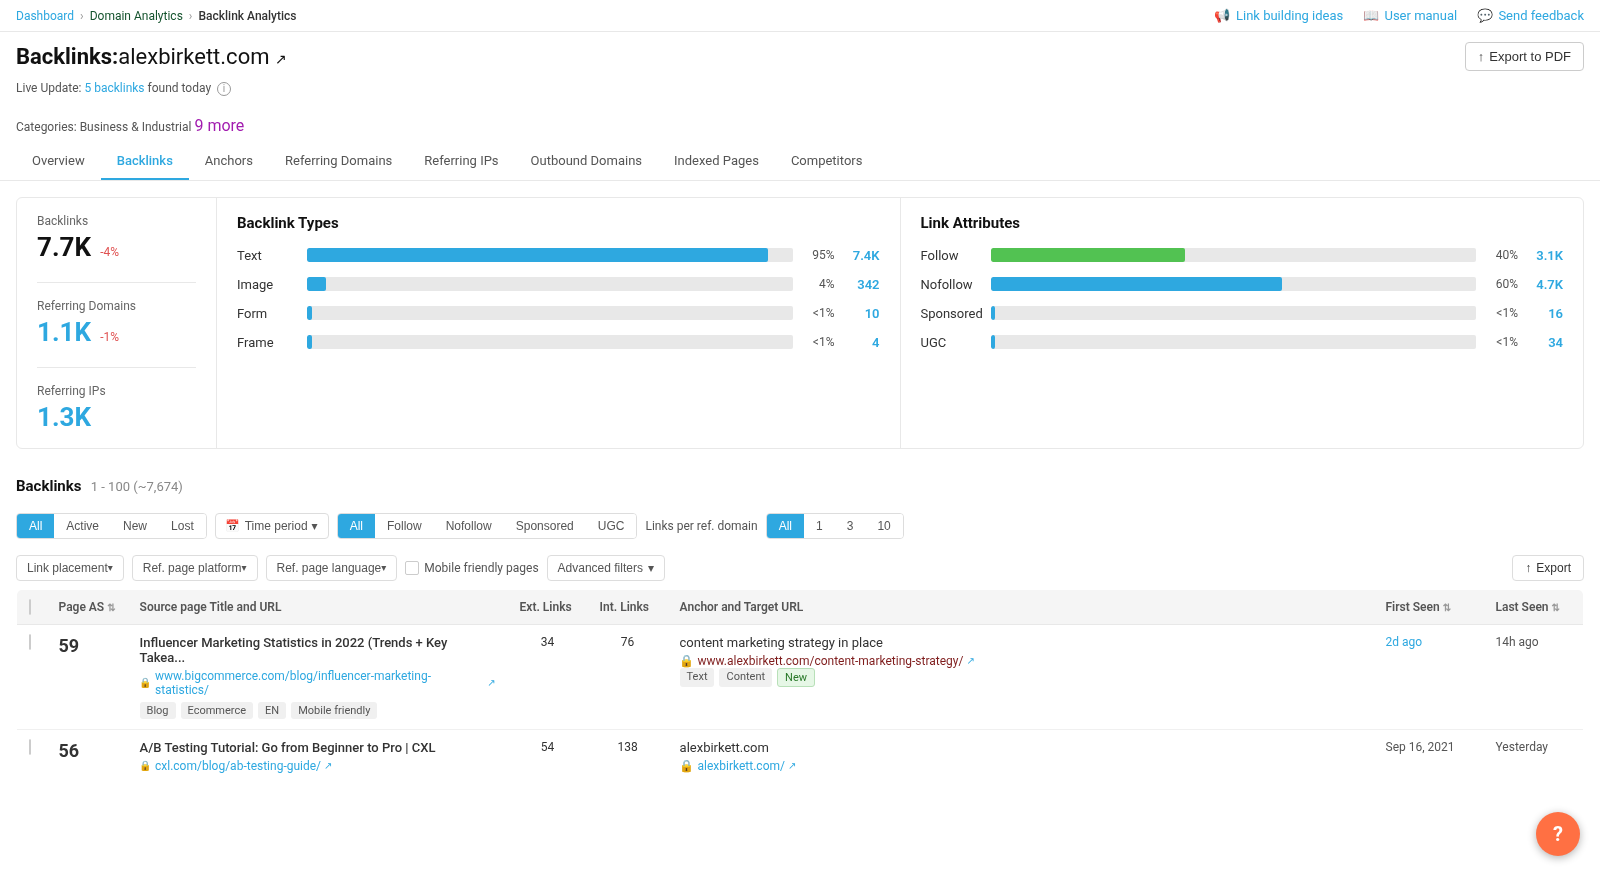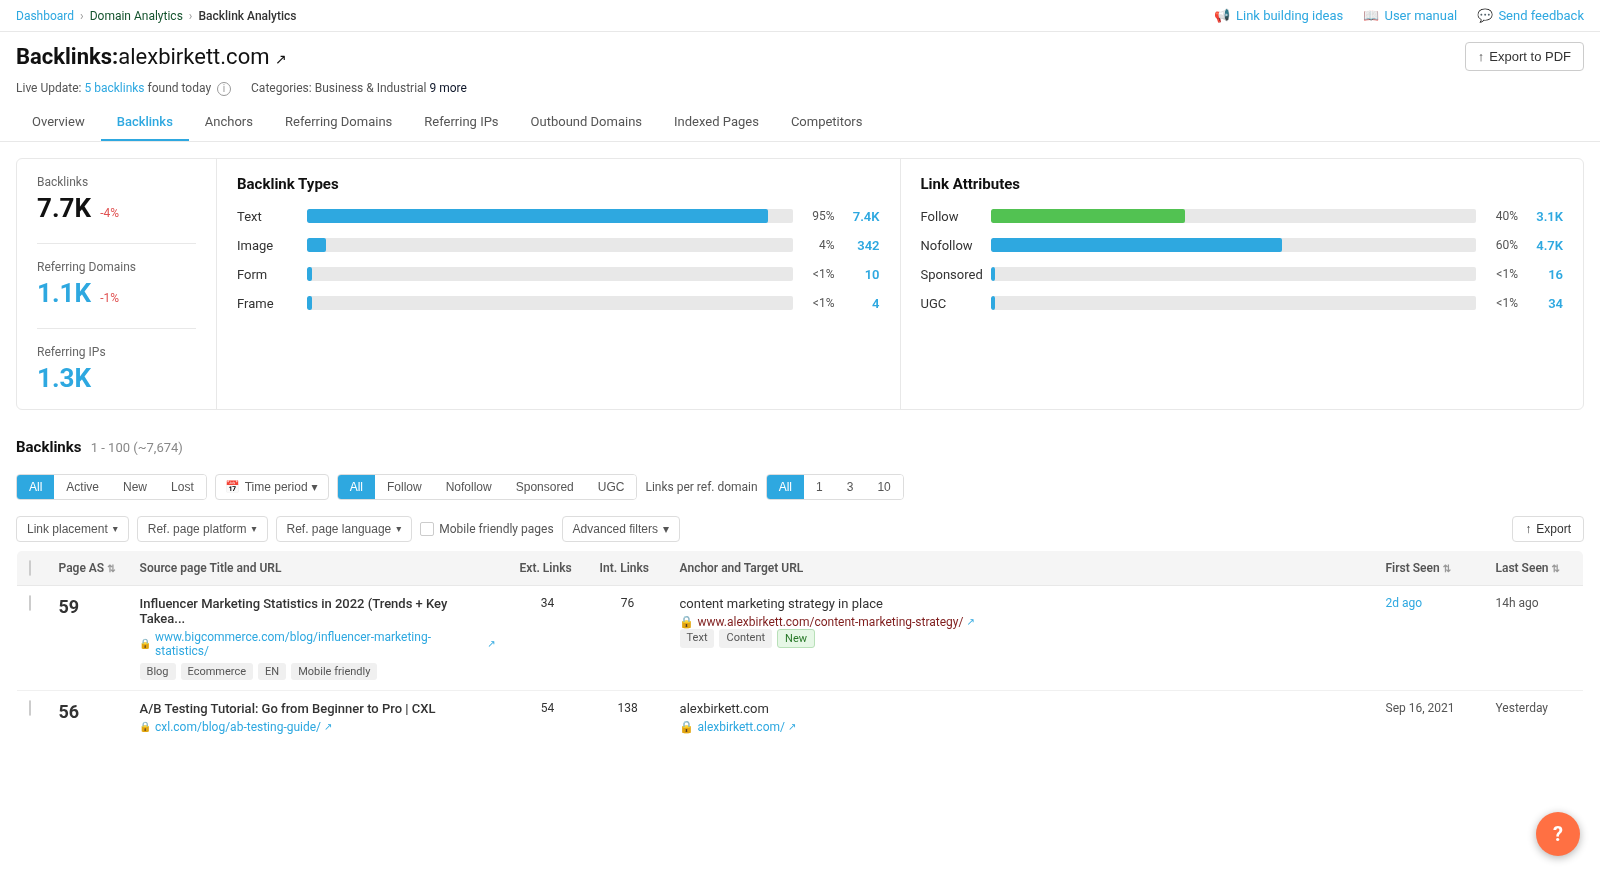--- a/index.html
+++ b/index.html
@@ -14,24 +14,24 @@
     .top-actions { display: flex; align-items: center; gap: 20px; }
     .top-action-link { display: flex; align-items: center; gap: 5px; font-size: 13px; color: #2ea8e0; cursor: pointer; text-decoration: none; }
 
     
     .page-header { padding: 10px 16px 6px; display: flex; align-items: center; justify-content: space-between; }
     .page-title { font-size: 22px; font-weight: 700; color: #111; display: flex; align-items: center; gap: 0; }
     .page-title .domain { font-weight: 400; }
     .export-btn { display: flex; align-items: center; gap: 5px; border: 1px solid #ccc; border-radius: 4px; padding: 6px 12px; font-size: 13px; cursor: pointer; color: #333; background: #fff; }
 
     
-    .live-bar { padding: 4px 16px 8px; display: flex; align-items: flex-start; gap: 20px; font-size: 12px; color: #555; }
+    .live-bar { padding: 4px 16px 8px; display: flex; align-items: flex-start; gap: 20px; font-size: 12px; color: #555; flex-direction: column; }
     .live-bar .link { color: #2ea8e0; cursor: pointer; }
     .info-icon { display: inline-flex; align-items: center; justify-content: center; width: 14px; height: 14px; border-radius: 50%; border: 1px solid #999; font-size: 10px; color: #999; cursor: pointer; margin-left: 3px; }
-    .more-link { color: #0f172a; cursor: pointer; font-size: 12px; }
+    .more-link { color: #a21caf; cursor: pointer; font-size: 16px; }
 
     
     .nav-tabs { display: flex; align-items: center; gap: 0; padding: 0 16px; border-bottom: 1px solid #e8e8e8; }
     .nav-tab { padding: 10px 16px; font-size: 13px; color: #555; cursor: pointer; border-bottom: 2px solid transparent; text-decoration: none; }
     .nav-tab.active { color: #2ea8e0; border-bottom: 2px solid #2ea8e0; font-weight: 500; }
 
     
     .stats-section { display: flex; gap: 0; margin: 16px; border: 1px solid #e8e8e8; border-radius: 6px; overflow: hidden; }
     .stats-panel { padding: 16px 20px; min-width: 200px; border-right: 1px solid #e8e8e8; }
     .stat-item { margin-bottom: 20px; }
@@ -60,21 +60,21 @@
     .table-section { margin: 0 16px 16px; }
     .table-header-row { display: flex; align-items: center; justify-content: space-between; padding: 12px 0 10px; }
     .table-title { font-size: 15px; font-weight: 700; color: #111; }
     .table-subtitle { font-size: 13px; color: #888; font-weight: 400; margin-left: 6px; }
 
     
     .filter-row { display: flex; align-items: center; gap: 8px; flex-wrap: wrap; padding: 8px 0; }
     .filter-btn-group { display: flex; align-items: center; border: 1px solid #ddd; border-radius: 4px; overflow: hidden; }
     .filter-btn { padding: 5px 12px; font-size: 12px; cursor: pointer; background: #fff; border: none; color: #555; }
     .filter-btn.active { background: #2ea8e0; color: #fff; }
-    .dropdown-btn { display: flex; align-items: center; gap: 5px; padding: 5px 10px; border: 1px solid #ddd; border-radius: 4px; font-size: 12px; cursor: pointer; background: #fff; color: #555; }
+    .dropdown-btn { display: flex; align-items: center; padding: 5px 10px; border: 1px solid #ddd; border-radius: 4px; font-size: 12px; cursor: pointer; background: #fff; color: #555; }
     .dropdown-btn .caret { font-size: 10px; }
     .mobile-friendly { display: flex; align-items: center; gap: 5px; font-size: 12px; color: #555; cursor: pointer; }
     .checkbox { width: 14px; height: 14px; border: 1px solid #ccc; border-radius: 2px; display: inline-block; }
     .search-box { display: flex; align-items: center; border: 1px solid #ddd; border-radius: 4px; overflow: hidden; }
     .search-input { border: none; outline: none; padding: 5px 10px; font-size: 12px; width: 200px; color: #555; }
     .search-btn { padding: 5px 10px; background: #fff; border: none; cursor: pointer; color: #555; border-left: 1px solid #ddd; }
     .adv-filter-btn { display: flex; align-items: center; gap: 5px; padding: 5px 10px; border: 1px solid #ddd; border-radius: 4px; font-size: 12px; cursor: pointer; background: #fff; color: #555; }
     .links-per-label { font-size: 12px; color: #555; }
     .export-action-btn { display: flex; align-items: center; gap: 5px; padding: 5px 12px; border: 1px solid #ddd; border-radius: 4px; font-size: 12px; cursor: pointer; background: #fff; color: #333; margin-left: auto; }
 

